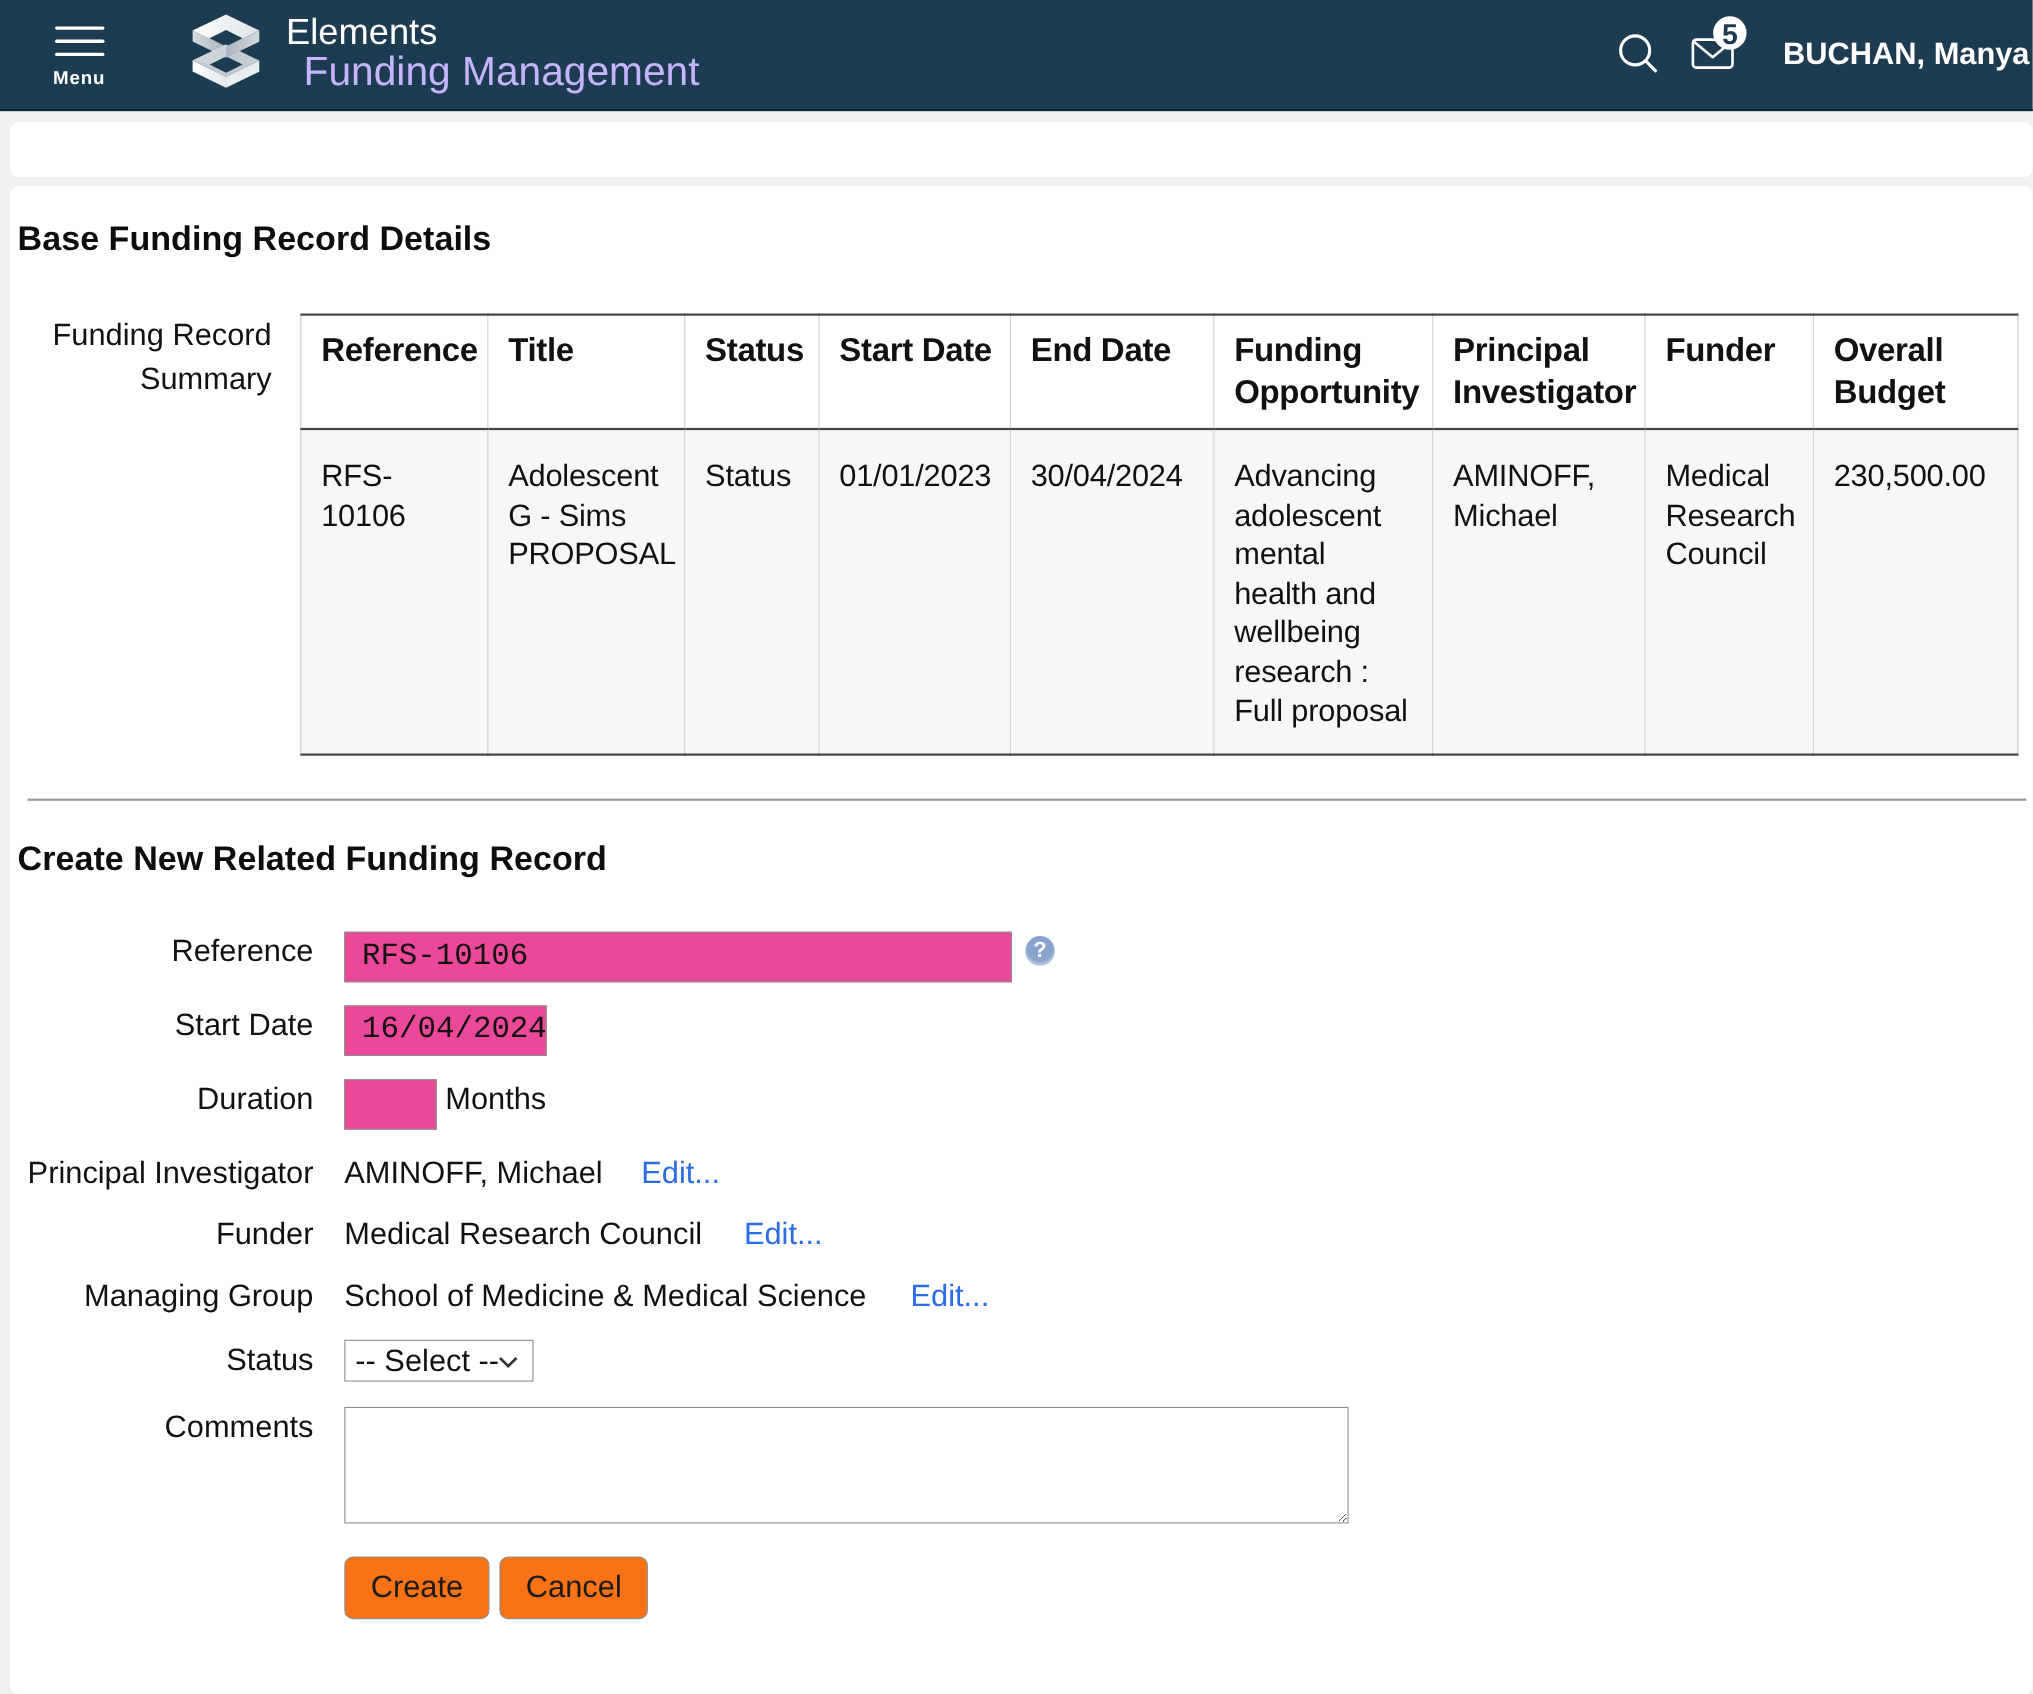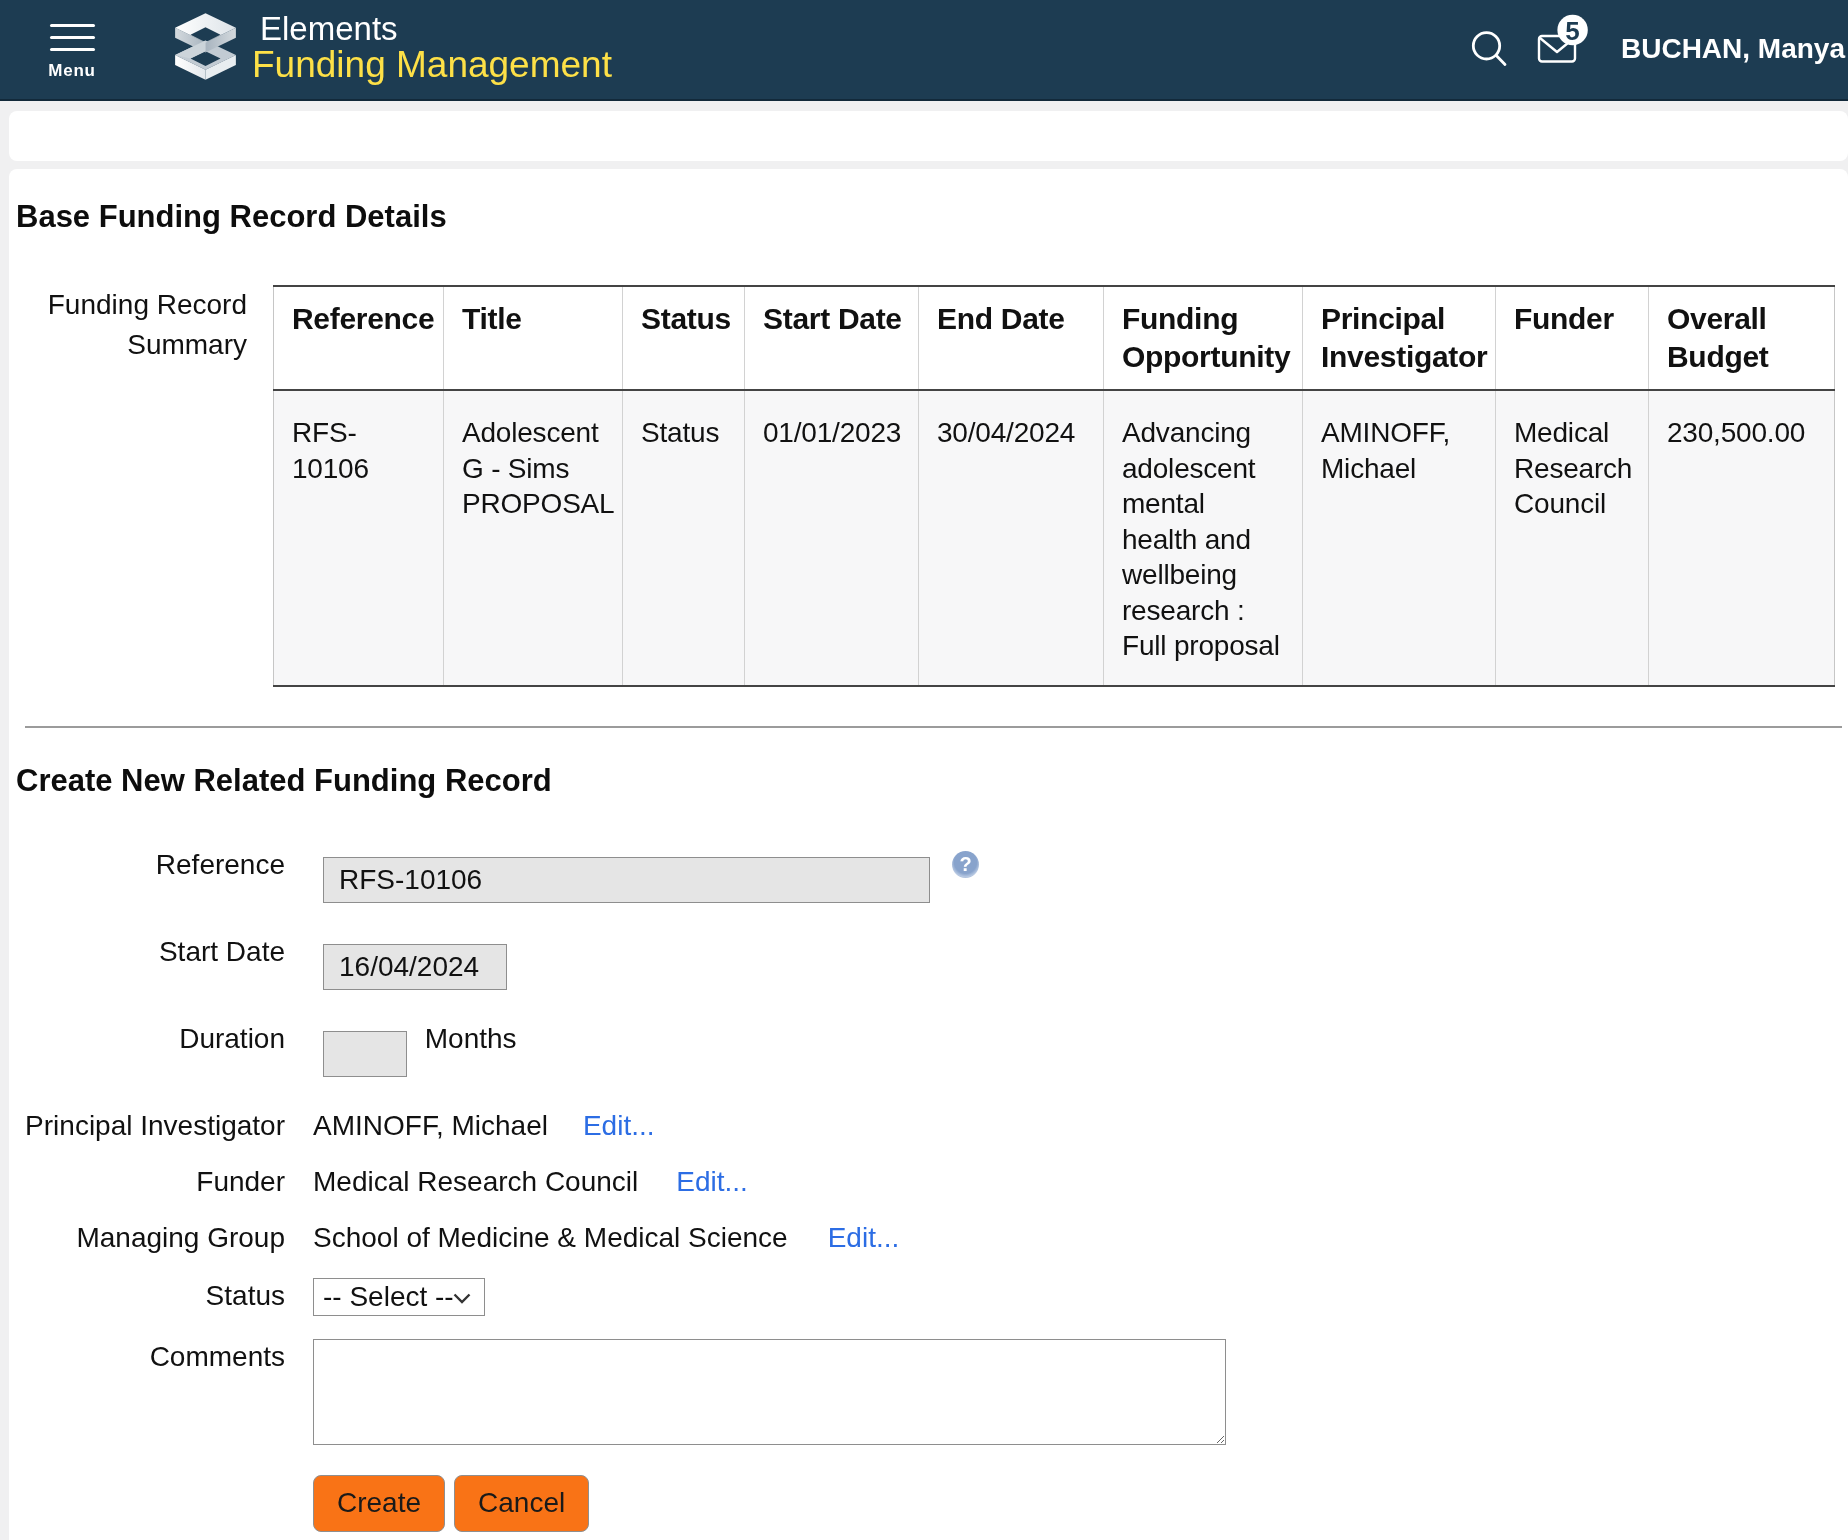--- a/index.html
+++ b/index.html
@@ -17,21 +17,21 @@
     height:101px;
     background:#1d3c52;
     border-bottom:2px solid #12293a;
   }
   .burger { position:absolute; left:50px; top:24px; }
   .burger div { width:45px; height:3px; background:#fff; border-radius:2px; margin-bottom:9px; }
   .menuword { position:absolute; left:47px; top:61px; width:50px; text-align:center;
     color:#fff; font-size:17px; font-weight:bold; letter-spacing:0.8px; }
   .logo { position:absolute; left:174px; top:13px; }
   .t1 { position:absolute; left:260px; top:11px; color:#fff; font-size:33px; line-height:36px; font-weight:400; }
-  .t2 { position:absolute; left:252px; top:46px; color:#fde047; font-size:37px; line-height:38px; font-weight:400; }
+  .t2 { position:absolute; left:276px; top:46px; color:#c4b5fd; font-size:37px; line-height:38px; font-weight:400; }
   .icon-search { position:absolute; left:1470px; top:29px; }
   .icon-mail   { position:absolute; left:1535px; top:12px; }
   .username { position:absolute; right:3px; top:33px; color:#fff; font-size:28px; font-weight:bold; }
 
   
   .crumb {
     margin:10px 0 0 9px; height:50px; background:#fff; border-radius:8px;
   }
   .panel {
     margin:8px 0 0 9px; background:#fff; border-radius:8px;
@@ -58,23 +58,23 @@
     background:#f7f7f8; font-size:28px; line-height:35.5px; letter-spacing:-0.2px;
     vertical-align:top; padding:24px 12px 21px 18px;
   }
   hr.div { border:none; border-top:2px solid #9b9b9b; margin:39px 0 0 16px; width:1817px; }
 
   
   table.frm2 { border-collapse:collapse; margin:37px 0 0 7px; font-size:28px; }
   table.frm2 > tbody > tr > td { vertical-align:top; padding:11px 0 10px 0; line-height:35px; }
   td.lbl2 { width:297px; padding-right:28px !important; text-align:right; color:#111; }
   input.txt {
-    font-family:Liberation Sans, sans-serif; font-size:28px; color:#111;
-    height:46px; border:1px solid #8e8e8e; background:#e5e5e5; border-radius:0;
-    padding:0 0 0 15px; margin:10px; vertical-align:top;
+    font-family:Liberation Mono, monospace; font-size:28px; color:#111;
+    height:46px; border:1px solid #8e8e8e; background:#ec4899; border-radius:0;
+    padding:0 0 0 15px; margin:0; vertical-align:top;
   }
   .w-ref { width:607px; } .w-date { width:184px; } .w-dur { width:84px; }
   .after-input { font-size:28px; }
   .helpq {
     display:inline-block; vertical-align:top; margin:4px 0 0 12px;
     width:27px; height:27px; border-radius:50%;
     background:radial-gradient(circle at 50% 42%, #88a3cc 0 54%, #b7c8e2 70%, #7d9ac7 100%);
     color:#fff; font-size:20px; font-weight:bold; text-align:center; line-height:27px;
   }
   a.edit { color:#2c6de4; text-decoration:none; margin-left:45px; }

